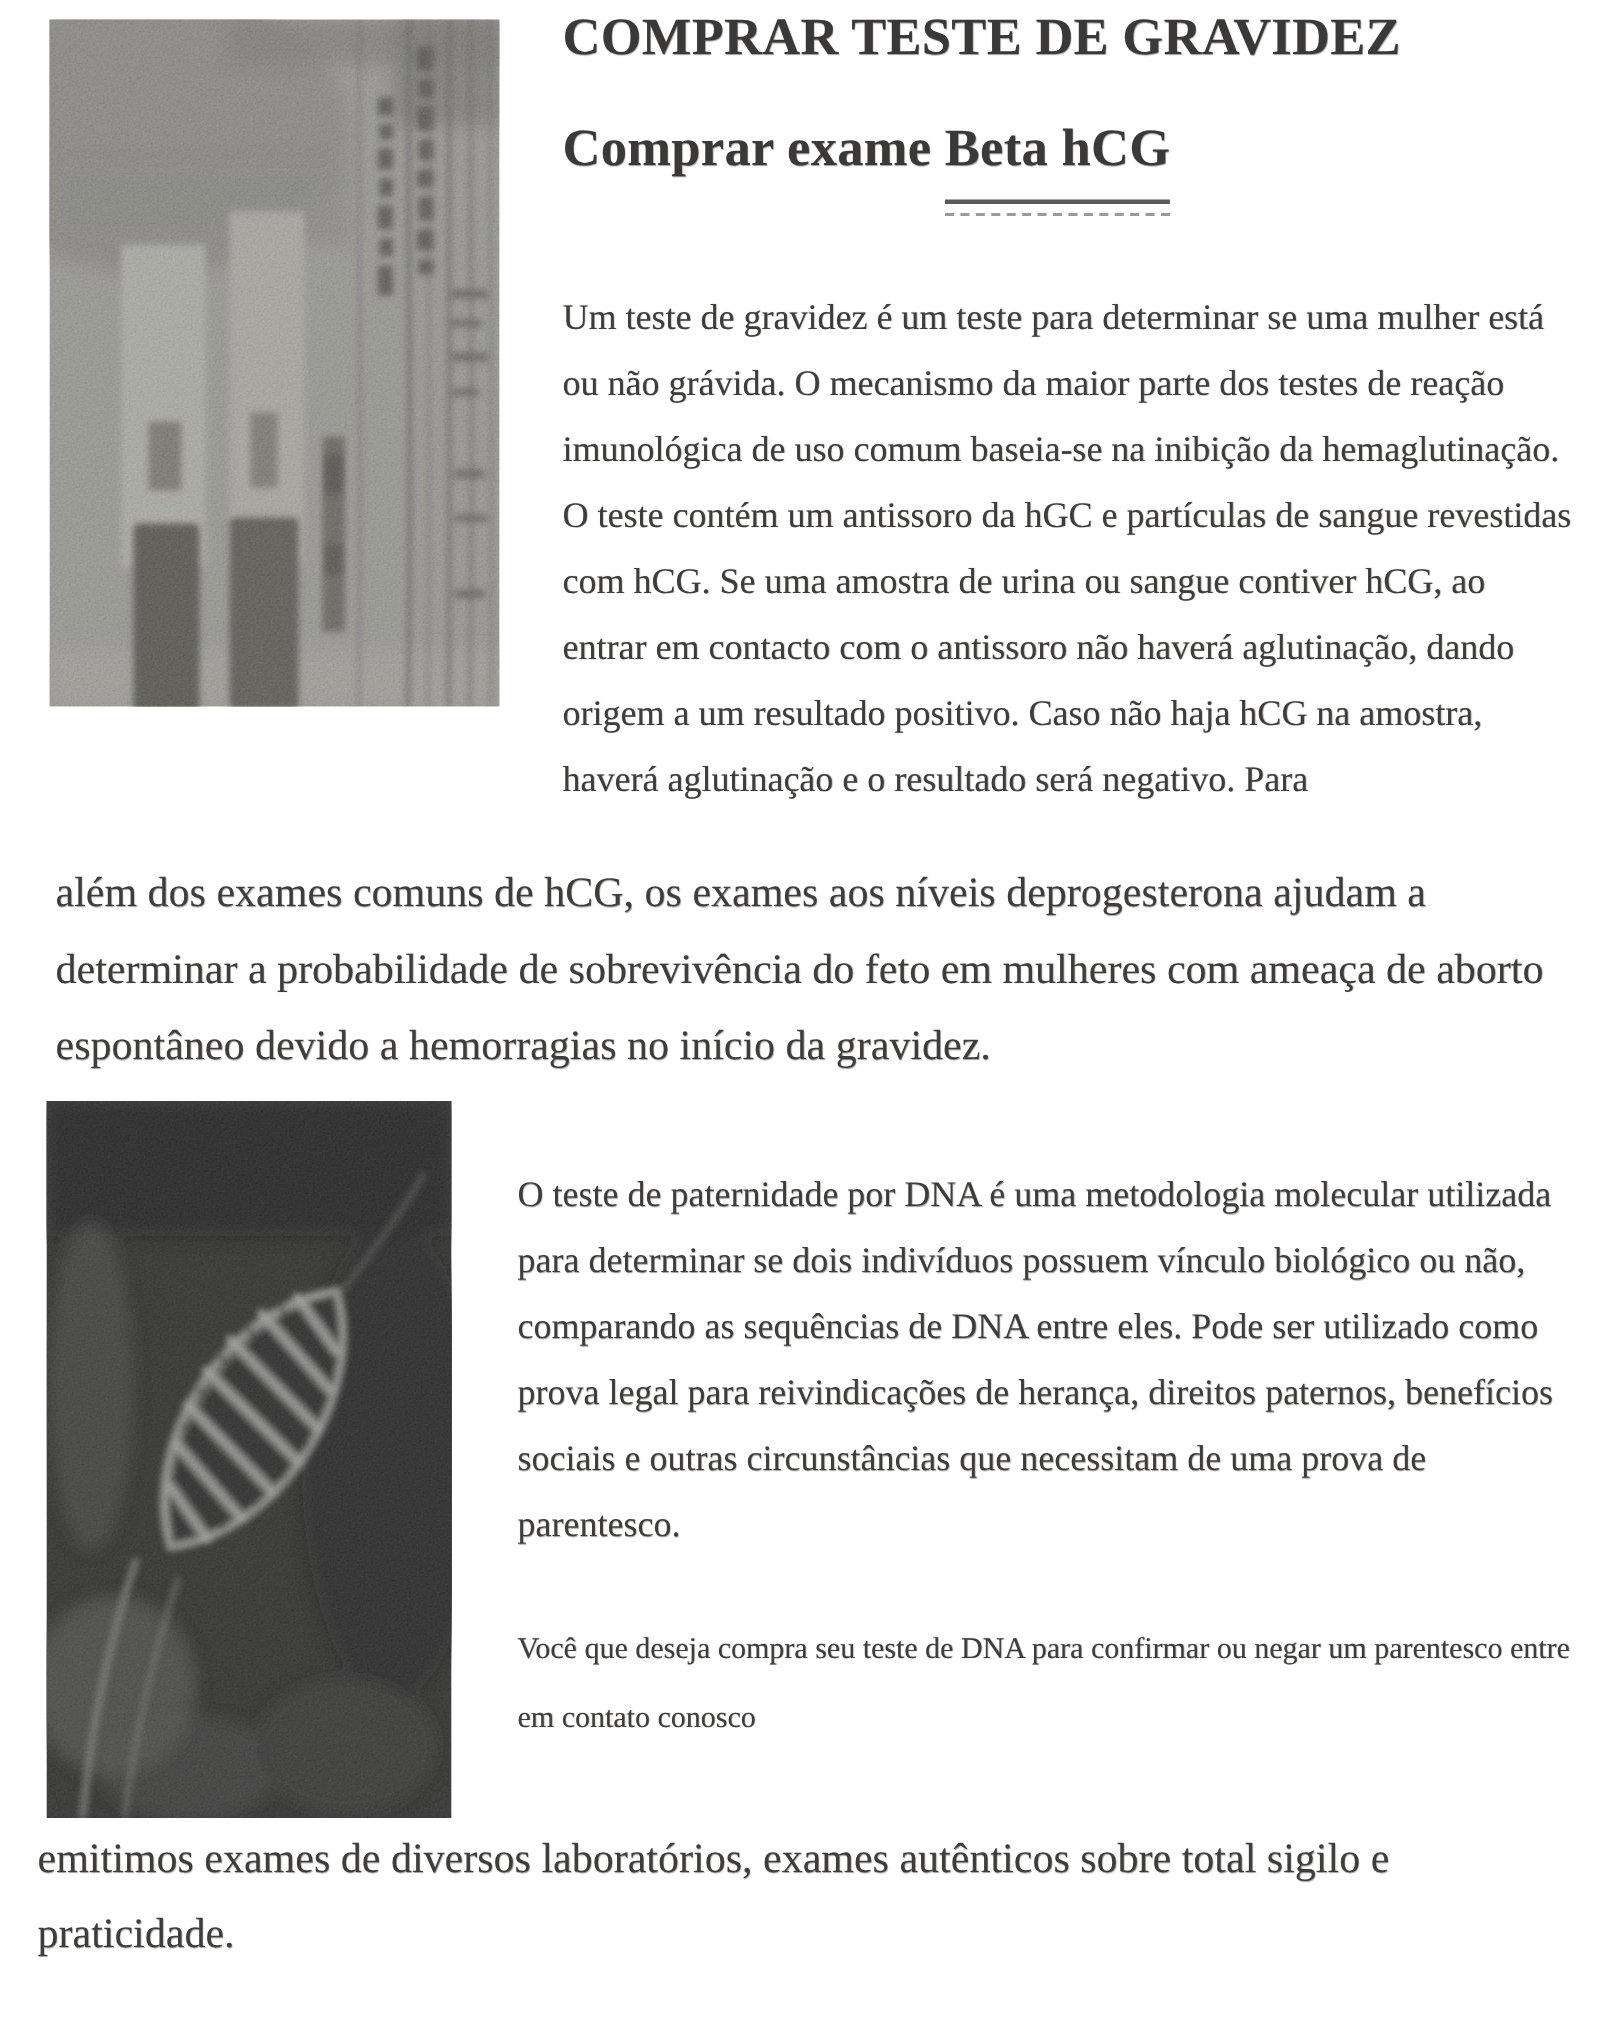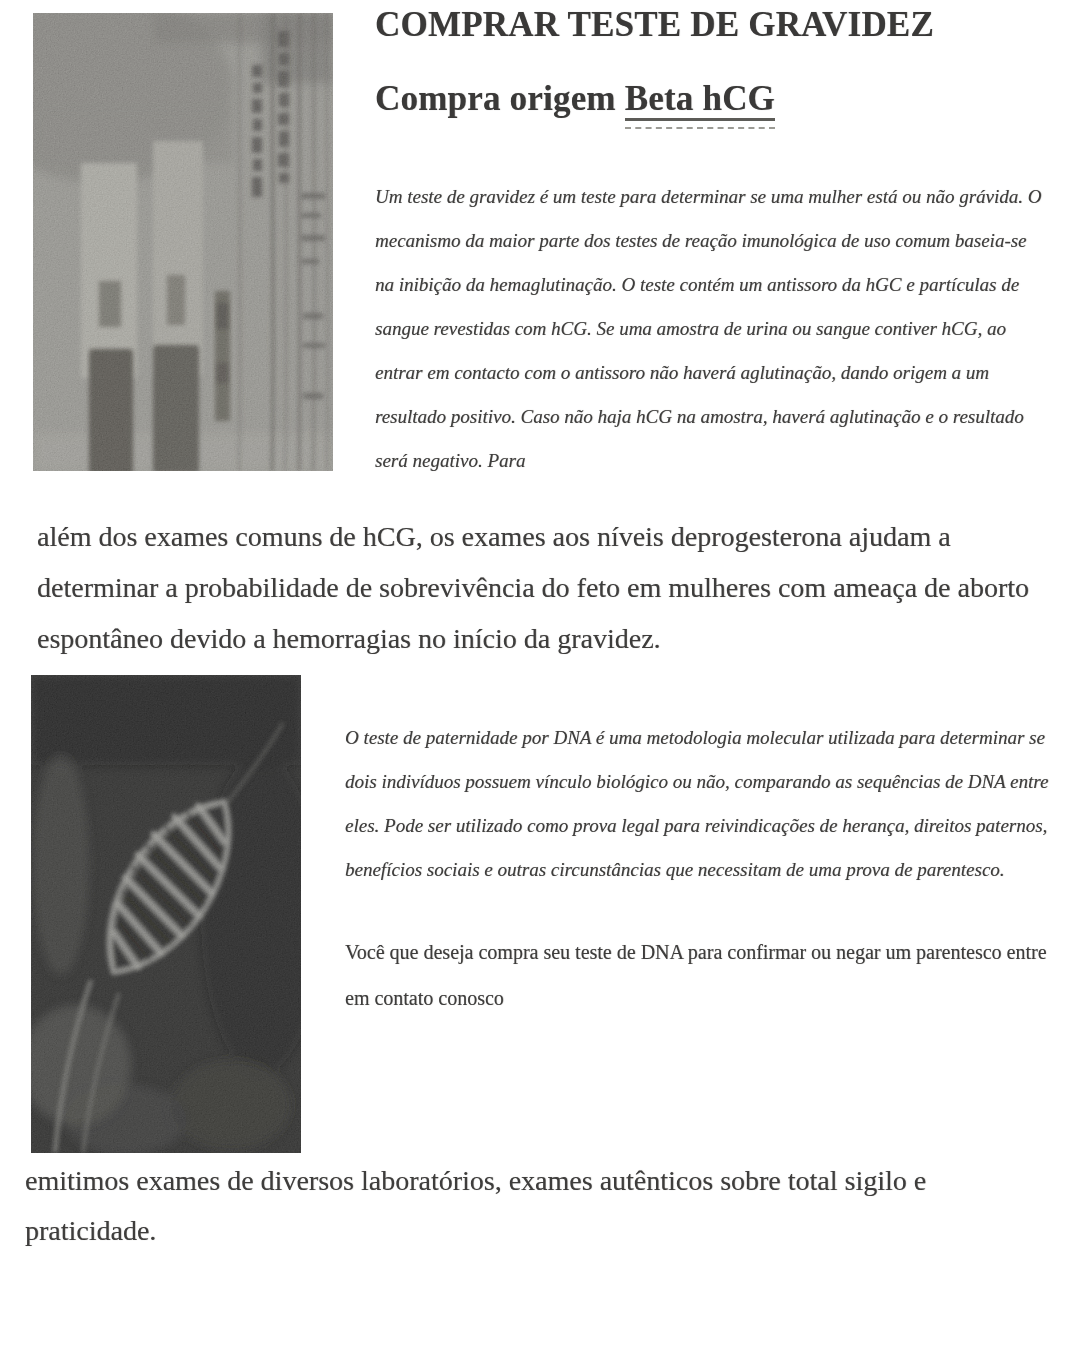--- a/index.html
+++ b/index.html
@@ -18,24 +18,24 @@
   .media{flex:0 0 auto;display:block;}
   .media svg{display:block;}
 
   .col1{margin-left:42px;margin-top:-7px;width:680px;}
   .col2{margin-left:44px;margin-top:-7px;width:715px;}
 
   .headline{margin:0;font-size:35px;line-height:38px;font-weight:bold;color:#3a3938;letter-spacing:0.2px;}
   .headline .hl-line{display:block;}
 
   .u-dash{display:inline-block;border-bottom:2px dashed #9b9a94;padding-bottom:6px;line-height:30px;}
-  .u-solid{display:inline-block;border-bottom:3px solid #5c5b57;padding-bottom:4px;margin-top:40px;}
+  .u-solid{display:inline-block;border-bottom:3px solid #5c5b57;padding-bottom:19px;margin-top:40px;}
   .u-solid.extend{padding-right:26px;}
 
-  .body-p{margin:0;font-size:19px;line-height:44px;text-align:left;hyphens:none;font-style:italic;}
+  .body-p{margin:0;font-size:24px;line-height:44px;text-align:left;hyphens:none;}
   .col1 .body-p{margin-top:46px;}
   .col2 .body-p{margin-top:48px;}
   .cta-p{margin:37px 0 0 0;font-size:20px;line-height:46px;}
 
   .full-p{font-size:28px;hyphens:none;}
   .full1{margin:28px 30px 0 37px;width:1013px;line-height:51px;}
   .full2{margin:3px 30px 0 25px;width:1025px;line-height:50px;}
 </style>
 </head>
 <body>
@@ -117,21 +117,21 @@
             <rect x="270" y="330" width="22" height="5"></rect>
           <rect x="270" y="380" width="20" height="6"></rect>
         </g>
         <rect width="300" height="458" filter="url(#grain)" opacity="0.5"></rect>
       </svg>
     </figure>
 
     <div class="col1">
       <h1 class="headline scan-text">
         <span class="hl-line">COMPRAR TESTE DE GRAVIDEZ</span>
-        <span class="hl-line"><span>Compra origem </span><span class="u-dash"><span class="u-solid">Beta hCG</span></span></span>
+        <span class="hl-line"><span>Comprar exame </span><span class="u-dash"><span class="u-solid">Beta hCG</span></span></span>
       </h1>
       <p class="body-p scan-text">Um teste de gravidez é um teste para determinar se uma mulher está ou não grávida. O mecanismo da maior parte dos testes de reação imunológica de uso comum baseia-se na inibição da hemaglutinação. O teste contém um antissoro da hGC e partículas de sangue revestidas com hCG. Se uma amostra de urina ou sangue contiver hCG, ao entrar em contacto com o antissoro não haverá aglutinação, dando origem a um resultado positivo. Caso não haja hCG na amostra, haverá aglutinação e o resultado será negativo. Para</p>
     </div>
   </div>
 
   <p class="full-p full1 scan-text">além dos exames comuns de hCG, os exames aos níveis deprogesterona ajudam a determinar a probabilidade de sobrevivência do feto em mulheres com ameaça de aborto espontâneo devido a hemorragias no início da gravidez.</p>
 
   <div class="sec sec2">
 
     <figure class="media" style="margin:0;">

